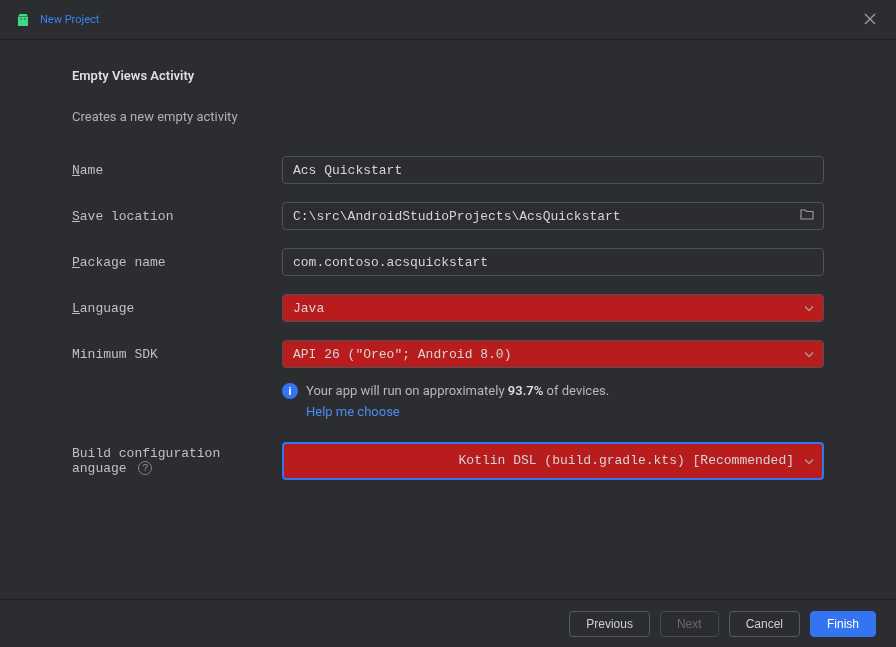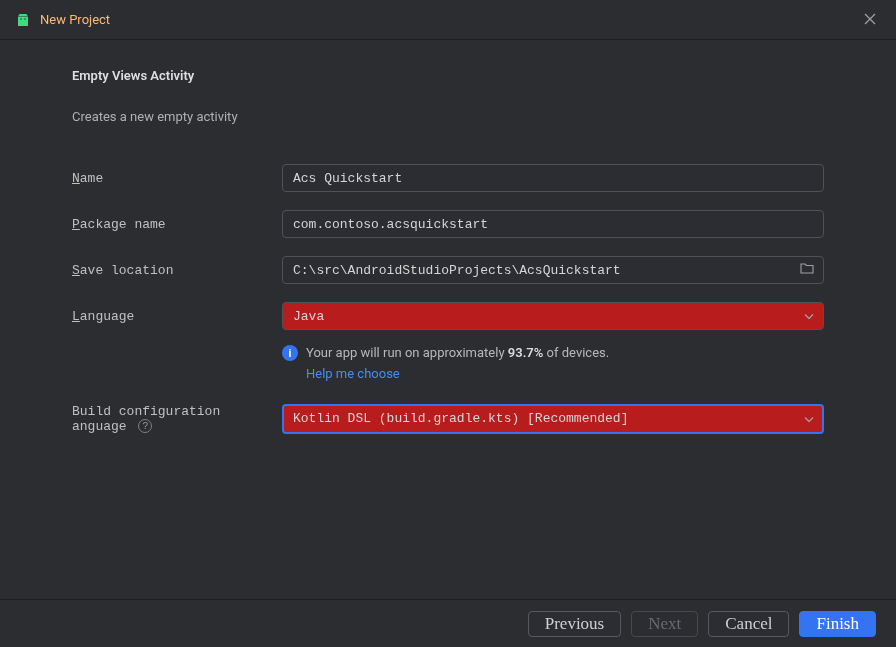--- a/index.html
+++ b/index.html
@@ -19,42 +19,42 @@
       padding: 0 16px;
       border-bottom: 1px solid #1e1f22;
     }
     .titlebar-icon {
       display: flex;
       align-items: center;
       margin-right: 10px;
     }
     .titlebar-title {
       flex: 1;
-      color: #fdba74;
-      font-size: 13px;
+      color: #3b82f6;
+      font-size: 11px;
     }
     .titlebar-close {
       color: #9e9e9e;
       cursor: pointer;
       font-size: 14px;
       padding: 2px 4px;
     }
     .content {
       padding: 28px 72px 20px 72px;
     }
     .page-heading {
       font-size: 13px;
       font-weight: 600;
       color: #dfdfdf;
       margin-bottom: 26px;
     }
     .page-desc {
       font-size: 13px;
       color: #b0b0b0;
-      margin-bottom: 40px;
+      margin-bottom: 32px;
     }
     .form-row {
       display: flex;
       align-items: center;
       margin-bottom: 18px;
       font-family: Liberation Mono, monospace;
     }
     .form-label {
       width: 210px;
       color: #c0c0c0;
@@ -78,23 +78,24 @@
       outline: none;
     }
     .select-input {
       background: #b91c1c;
       appearance: none;
       padding-right: 28px;
       cursor: pointer;
     }
     .select-focused {
       border: 2px solid #3574f0;
-      height: 30px;
-      padding: 0 9px;
+      height: 38px;
+      padding: 0 27px;
       padding-right: 28px;
+      justify-content: flex-end;
     }
     .chevron {
       position: absolute;
       right: 10px;
       top: 50%;
       transform: translateY(-50%);
       pointer-events: none;
       color: #a0a0a0;
     }
     .folder-icon {
@@ -169,23 +170,23 @@
       gap: 10px;
       padding: 0 20px;
     }
     .btn {
       height: 26px;
       padding: 0 16px;
       border-radius: 4px;
       background: #2b2d30;
       border: 1px solid #565a60;
       color: #d0d0d0;
-      font-size: 17px;
-      cursor: pointer;
-      font-family: Liberation Serif, serif;
+      font-size: 12px;
+      cursor: pointer;
+      font-family: Liberation Sans, sans-serif;
     }
     .btn-disabled {
       color: #6a6a6a;
       border-color: #464a50;
       cursor: default;
     }
     .btn-primary {
       background: #3574f0;
       border-color: #3574f0;
       color: #ffffff;
@@ -215,52 +216,65 @@
   <div class="page-desc">Creates a new empty activity</div>
 
   <div class="form-row">
     <div class="form-label"><span class="u">N</span><span>ame</span></div>
     <div class="field-wrap">
       <input type="text" class="text-input" value="Acs Quickstart" style="">
     </div>
   </div>
 
   <div class="form-row">
-    <div class="form-label"><span class="u">P</span><span>ackage name</span></div>
-    <div class="field-wrap">
-      <input type="text" class="text-input" value="com.contoso.acsquickstart" style="">
-    </div>
-  </div>
-
-  <div class="form-row">
     <div class="form-label"><span class="u">S</span><span>ave location</span></div>
     <div class="field-wrap">
       <input type="text" class="text-input" style="padding-right: 30px;" value="C:\src\AndroidStudioProjects\AcsQuickstart">
       <span class="folder-icon">
         <svg width="14" height="12" viewBox="0 0 14 12">
             <path d="M1 2 L5 2 L6.5 3.5 L13 3.5 L13 11 L1 11 Z" fill="none" stroke="#a0a0a0" stroke-width="1.1"></path>
           </svg>
       </span>
+    </div>
+  </div>
+
+  <div class="form-row">
+    <div class="form-label"><span class="u">P</span><span>ackage name</span></div>
+    <div class="field-wrap">
+      <input type="text" class="text-input" value="com.contoso.acsquickstart" style="">
     </div>
   </div>
 
   <div class="form-row">
     <div class="form-label"><span class="u">L</span><span>anguage</span></div>
     <div class="field-wrap">
       <div class="select-input" style="display:flex;align-items:center">
           <span>Java</span>
         </div>
       <span class="chevron">
         <svg width="10" height="6" viewBox="0 0 10 6">
             <path d="M1 1 L5 5 L9 1" fill="none" stroke="#a0a0a0" stroke-width="1.3"></path>
           </svg>
       </span>
     </div>
   </div>
 
+  <div class="form-row">
+    <div class="form-label">Minimum SDK</div>
+    <div class="field-wrap">
+      <div class="select-input" style="display:flex;align-items:center">
+          <span>API 26 ("Oreo"; Android 8.0)</span>
+        </div>
+      <span class="chevron">
+        <svg width="10" height="6" viewBox="0 0 10 6">
+            <path d="M1 1 L5 5 L9 1" fill="none" stroke="#a0a0a0" stroke-width="1.3"></path>
+          </svg>
+      </span>
+    </div>
+  </div>
 
   <div class="help-row">
     <div class="help-spacer"></div>
     <div class="help-content">
       <span class="info-icon">i</span>
       <div class="help-text">
         <span>Your app will run on approximately </span><strong>93.7%</strong><span> of devices.</span>
         <a class="help-link">Help me choose</a>
       </div>
     </div>

